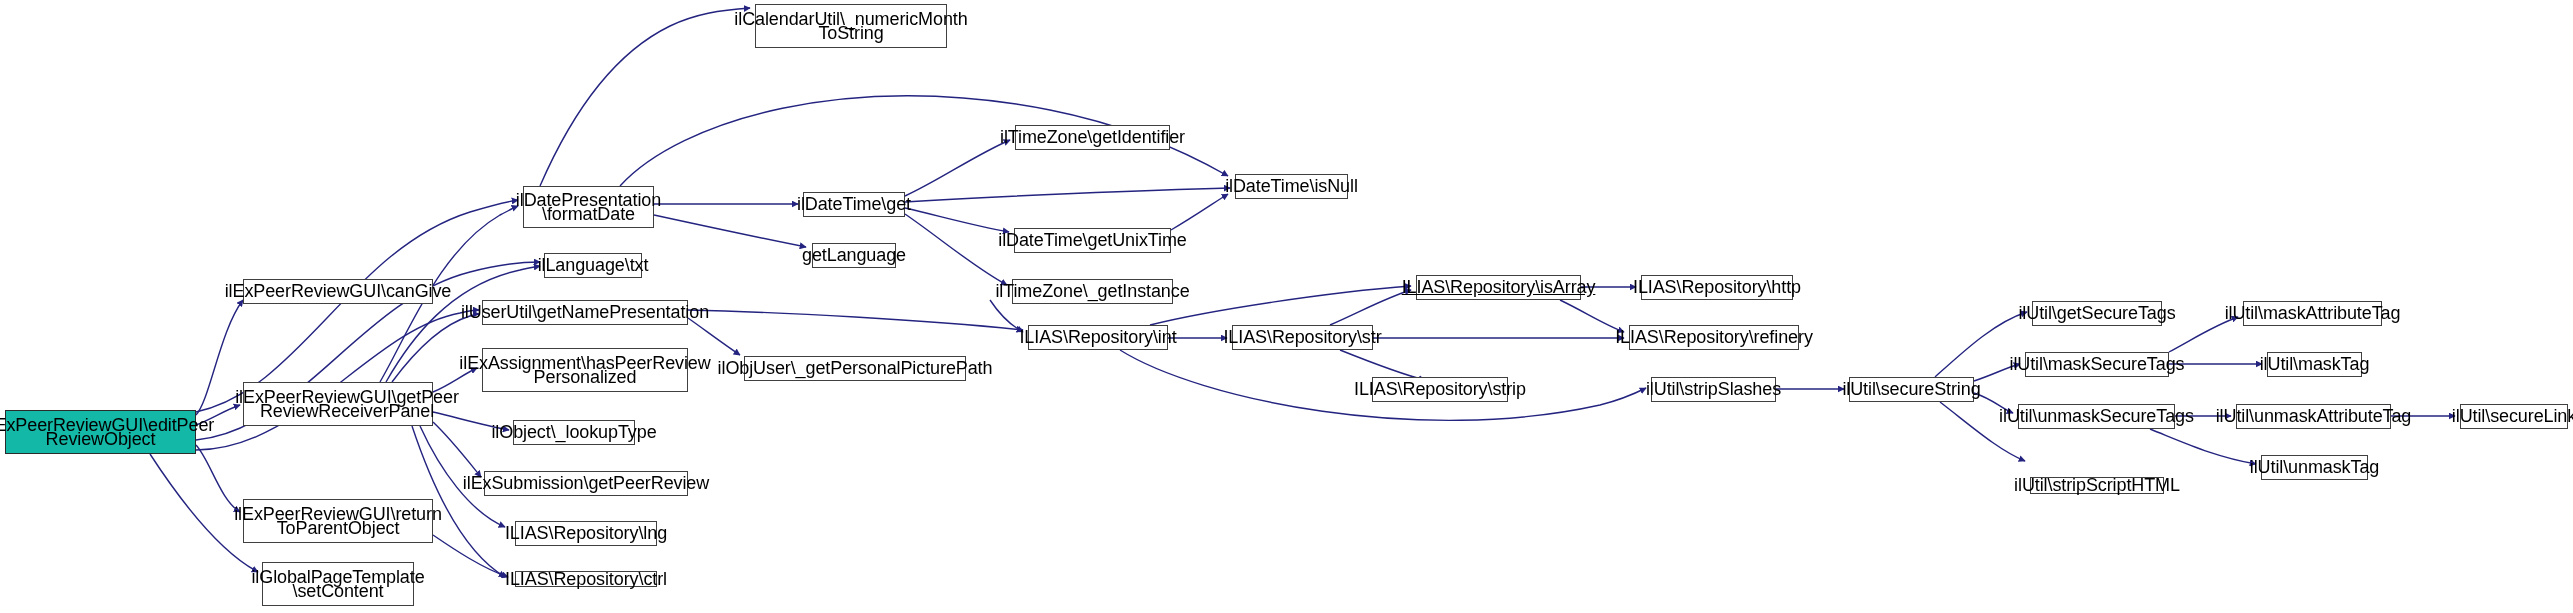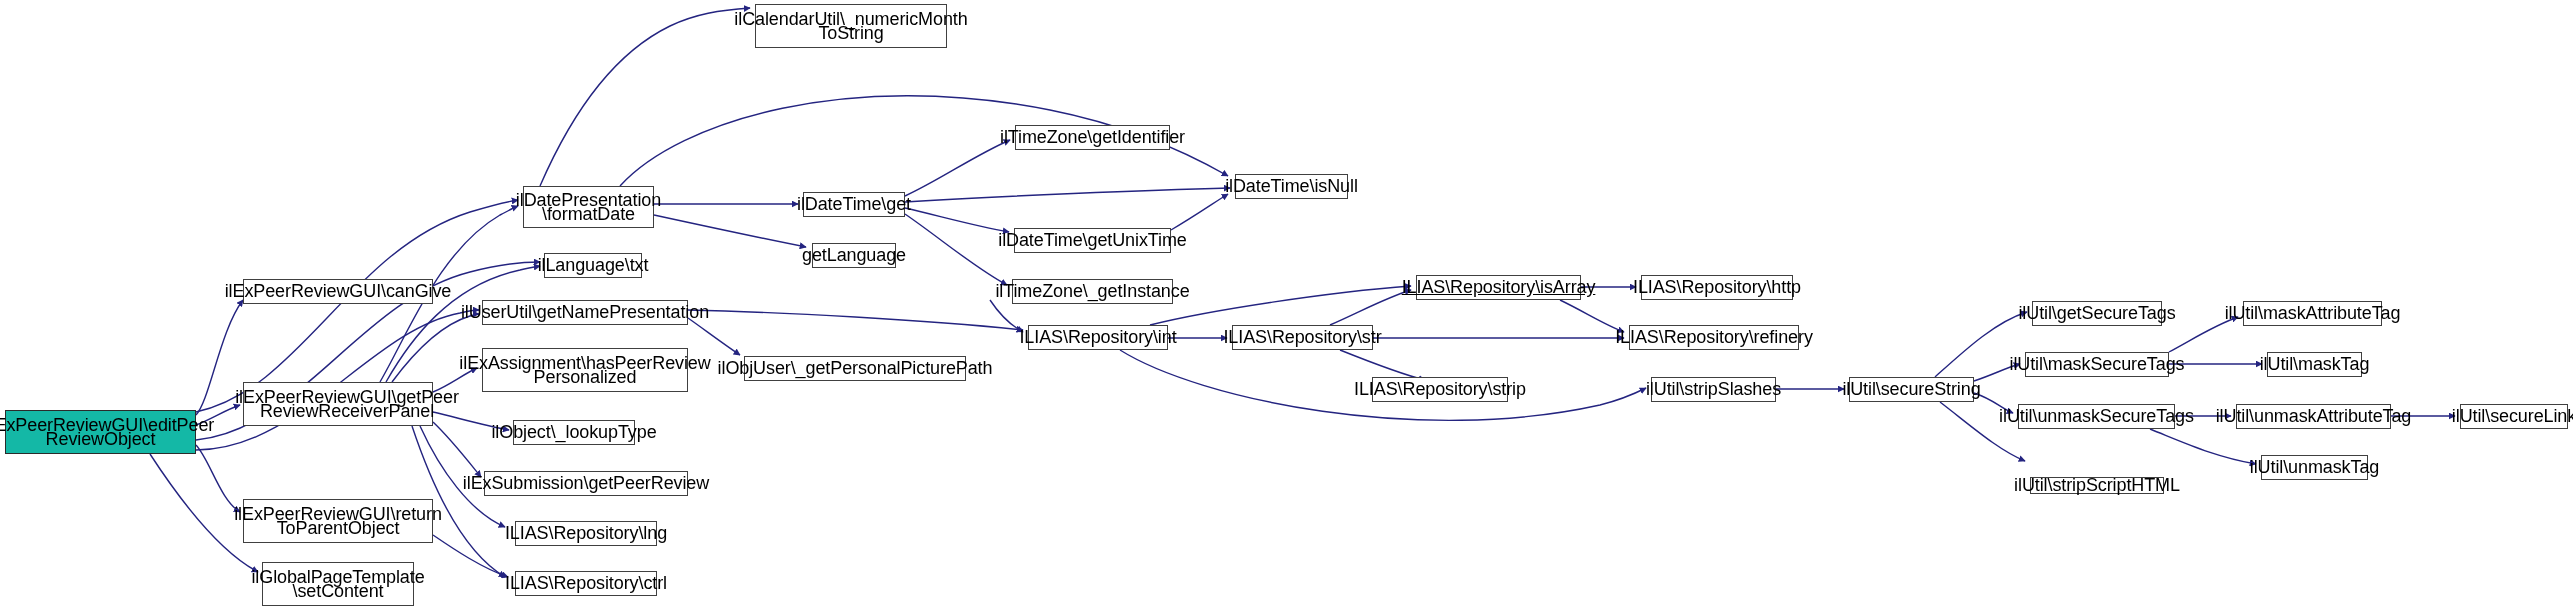--- a/index.html
+++ b/index.html
@@ -114,21 +114,21 @@
 \setContent</div>
       <div class="node" style="left: 523px; top: 186px; width: 131px; height: 42px;">ilDatePresentation
 \formatDate</div>
       <div class="node" style="left: 544px; top: 253px; width: 98px; height: 25px;">ilLanguage\txt</div>
       <div class="node" style="left: 482px; top: 300px; width: 206px; height: 25px;">ilUserUtil\getNamePresentation</div>
       <div class="node" style="left: 482px; top: 348px; width: 206px; height: 44px;">ilExAssignment\hasPeerReview
 Personalized</div>
       <div class="node" style="left: 513px; top: 420px; width: 122px; height: 25px;">ilObject\_lookupType</div>
       <div class="node" style="left: 484px; top: 471px; width: 204px; height: 25px;">ilExSubmission\getPeerReview</div>
       <div class="node" style="left: 515px; top: 521px; width: 142px; height: 25px;">ILIAS\Repository\lng</div>
-      <div class="node" style="left: 515px; top: 571px; width: 142px; height: 25px;">ILIAS\Repository\ctrl</div>
+      <div class="node" style="left: 515px; top: 571px; width: 142px; height: 16px;">ILIAS\Repository\ctrl</div>
       <div class="node" style="left: 755px; top: 4px; width: 192px; height: 44px;">ilCalendarUtil\_numericMonth
 ToString</div>
       <div class="node" style="left: 803px; top: 192px; width: 102px; height: 25px;">ilDateTime\get</div>
       <div class="node" style="left: 812px; top: 243px; width: 84px; height: 25px;">getLanguage</div>
       <div class="node" style="left: 744px; top: 356px; width: 222px; height: 25px;">ilObjUser\_getPersonalPicturePath</div>
       <div class="node" style="left: 1015px; top: 125px; width: 155px; height: 25px;">ilTimeZone\getIdentifier</div>
       <div class="node" style="left: 1014px; top: 228px; width: 157px; height: 25px;">ilDateTime\getUnixTime</div>
       <div class="node" style="left: 1012px; top: 279px; width: 161px; height: 25px;">ilTimeZone\_getInstance</div>
       <div class="node" style="left: 1235px; top: 174px; width: 113px; height: 25px;">ilDateTime\isNull</div>
       <div class="node" style="left: 1028px; top: 325px; width: 140px; height: 25px;">ILIAS\Repository\int</div>

